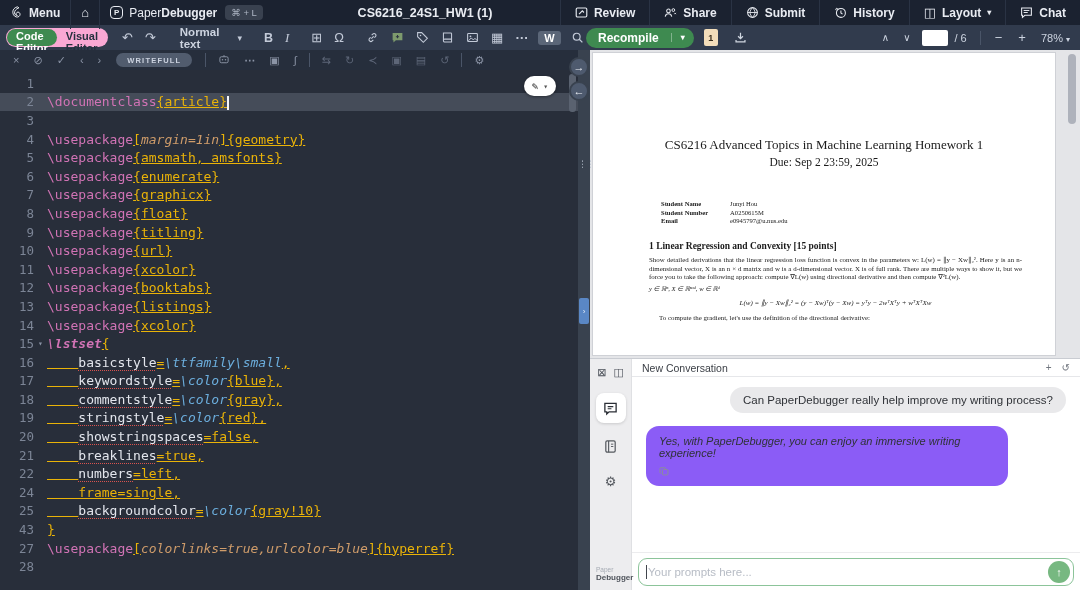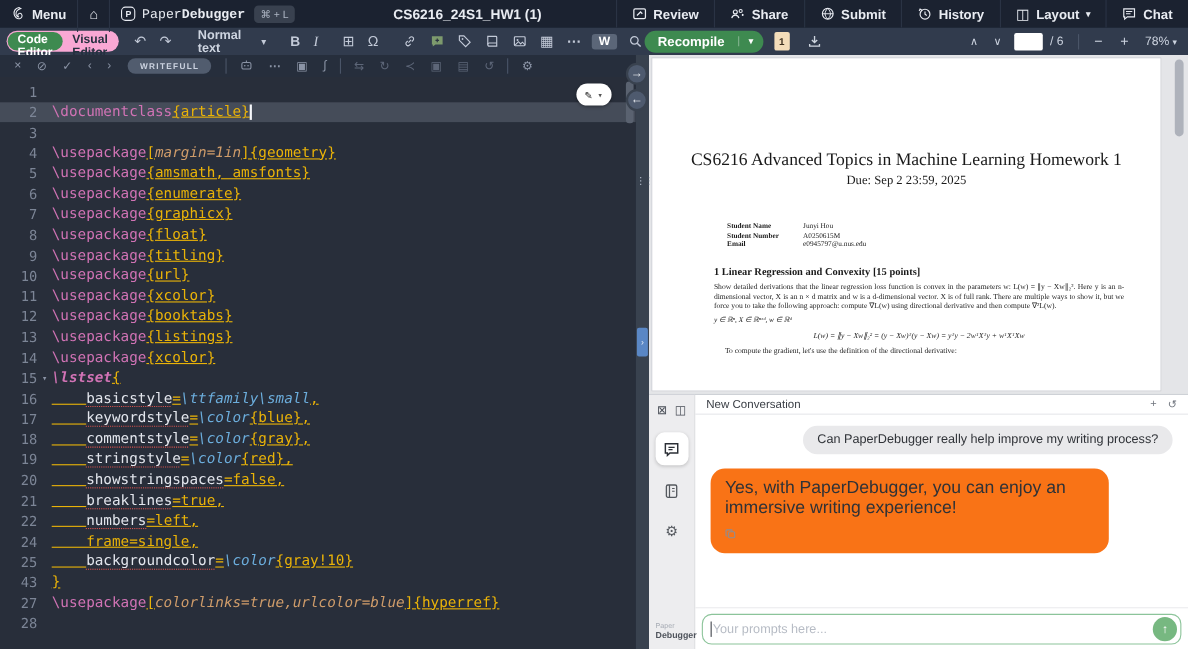--- a/index.html
+++ b/index.html
@@ -10,21 +10,21 @@
   
   .tb1 { height:25px; background:#1b2230; color:#e9ecf2; display:flex; align-items:center;
          font-size:12px; position:relative; flex:0 0 25px; }
   .tb1 .grp { display:flex; align-items:center; height:100%; padding:16px 10px; border-right:1px solid #2a3344; }
   .tb1 .grp.norr { border-right:none; }
   .tb1 .menu-label { font-weight:bold; margin-left:6px; }
   .leaf { width:13px; height:13px; }
   .home-g { font-size:13px; }
   .pd-logo { width:13px; height:13px; border:1.5px solid #e9ecf2; border-radius:4px; display:inline-flex;
              align-items:center; justify-content:center; font-size:8px; font-weight:bold; }
-  .pd-name { margin-left:6px;font-family:Liberation Mono, monospace; }
+  .pd-name { margin-left:6px; }
   .pd-name b { font-weight:bold; }
   .kbd { background:#39414f; color:#aeb6c4; border-radius:4px; font-size:9.5px; padding:2px 6px; margin-left:8px; }
   .tb1-title { position:absolute; left:425px; transform:translateX(-50%); font-weight:bold; font-size:12.5px; }
   .tb1-right { margin-left:auto; display:flex; height:100%; }
   .tb1-btn { display:flex; align-items:center; gap:6px; padding:0 14px; border-left:1px solid #2a3344;
              font-weight:bold; font-size:12px; cursor:pointer;text-align:right; }
   .tb1-btn svg { width:13px; height:13px; }
   .tb1-btn .uglyph { font-size:13px; font-weight:normal; }
 
   
@@ -101,21 +101,21 @@
   .blue-handle { position:absolute; top:248px; left:1px; width:10px; height:26px; background:#5a87c5;
                  border-radius:2px; color:#dfe9f7; font-size:8px; display:flex; align-items:center; justify-content:center; }
 
   .right-col { flex:1; display:flex; flex-direction:column; background:#e4e5e8; }
 
   
   .pdf-view { height:308px; position:relative; overflow:hidden; flex:0 0 308px; }
   .page { position:absolute; left:2px; top:2px; width:464px; height:304px; background:#fff;
           border:1px solid #cfd1d6; font-family:"Liberation Serif", serif; color:#1a1a1a; }
   .pdf-scroll { position:absolute; right:4px; top:4px; width:8px; height:70px; background:#aeb2bb; border-radius:4px; }
-  .p-title { text-align:center; font-size:16px; margin-top:84px; }
+  .p-title { text-align:center; font-size:13px; margin-top:84px; }
   .p-due { text-align:center; font-size:11.5px; margin-top:3px; }
   .p-stud { margin:32px 0 0 68px; font-size:6.6px; line-height:8.6px; border-collapse:collapse; }
   .p-stud td:first-child { font-weight:bold; padding-right:22px; }
   .p-sec { font-size:9.5px; font-weight:bold; margin:15px 33px 0 56px; }
   .p-body { font-size:6.9px; line-height:8.8px; text-align:justify; margin:5px 33px 0 56px; }
   .p-step { font-size:7.6px; font-weight:bold; margin:9px 33px 0 56px; }
   .p-dom { font-size:6.6px; font-style:italic; margin:3px 33px 0 56px; }
   .p-eq { font-size:7px; font-style:italic; text-align:center; margin:6px 33px 0 56px; }
   .p-foot { font-size:6.9px; margin:7px 33px 0 66px; }
 
@@ -132,22 +132,22 @@
   .brand .bt { font-size:6.5px; color:#a6abb4; }
   .brand .bb { font-size:8px; font-weight:bold; color:#4f545c; }
 
   .chat-main { flex:1; display:flex; flex-direction:column; position:relative; }
   .chat-header { height:18px; border-bottom:1px solid #e6e7ea; display:flex; align-items:center;
                  padding:0 10px; font-size:10.5px; color:#3c4047; flex:0 0 18px; }
   .ch-acts { margin-left:auto; display:flex; gap:10px; color:#6f747d; font-size:10px; }
   .chat-msgs { flex:1; padding:10px 14px; overflow:hidden; }
   .bubble-user { margin-left:auto; width:fit-content; max-width:460px; background:#e9e9eb; border-radius:16px;
                  padding:7px 13px; font-size:11.5px; color:#2f3237; }
-  .bubble-ai { margin-top:13px; width:fit-content; max-width:362px; background:#f97316; border-radius:13px;
-               padding:9px 13px 7px 13px; font-size:16px; color:#2f3237; }
+  .bubble-ai { margin-top:13px; width:fit-content; max-width:362px; background:#8b5cf6; border-radius:13px;
+               padding:9px 13px 7px 13px; font-size:11px; color:#2f3237;font-style:italic; }
   .copy-ic { margin-top:7px; color:#8a8f98; }
   .copy-ic svg { width:11px; height:11px; }
   .chat-input-row { flex:0 0 38px; border-top:1px solid #ececee; display:flex; align-items:center; padding:0 6px; }
   .prompt-wrap { position:relative; flex:1; }
   .prompt { width:100%; height:28px; border:1.5px solid #8cc49a; border-radius:9px; outline:none;
             font-size:11.5px; color:#333; padding:0 34px 0 9px; font-family:"Liberation Sans",sans-serif; }
   .prompt::placeholder { color:#b7bcc5; }
   .caret-bar { position:absolute; left:8px; top:7px; width:1px; height:14px; background:#41454c; }
   .send-btn { position:absolute; right:4px; top:3px; width:22px; height:22px; border-radius:50%;
               background:#77b881; color:#fff; display:flex; align-items:center; justify-content:center; font-size:11px; }

